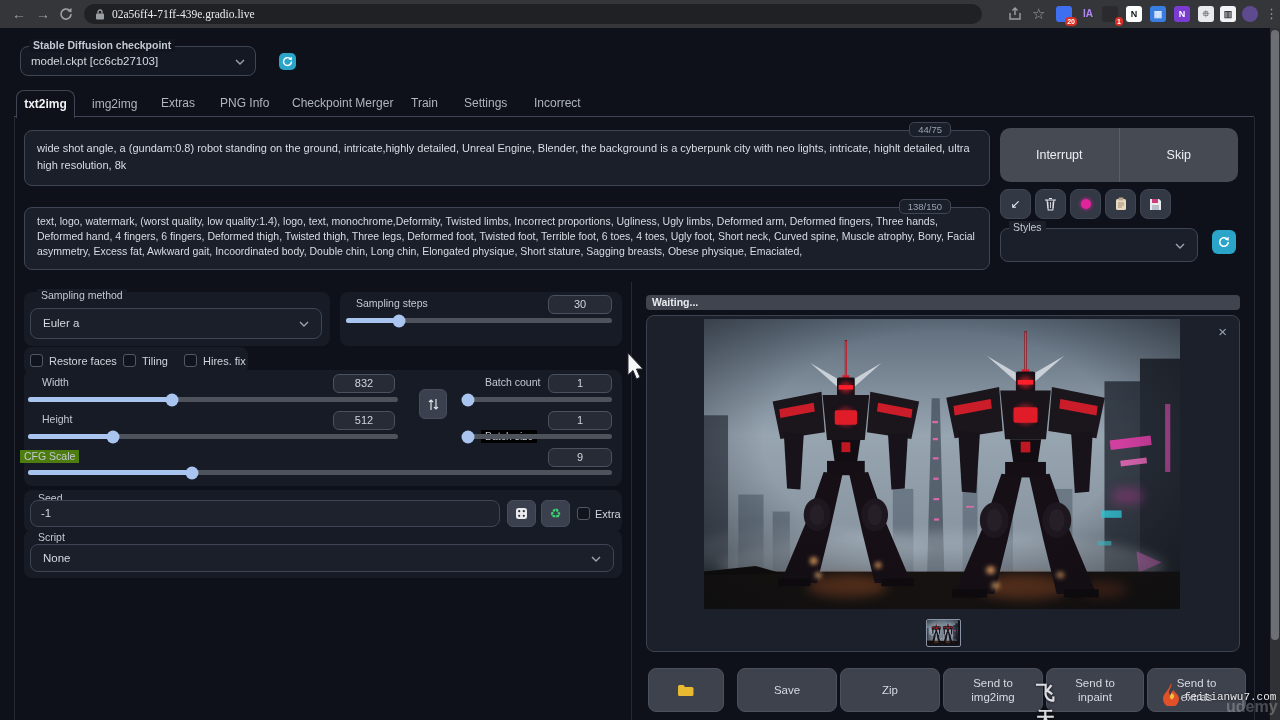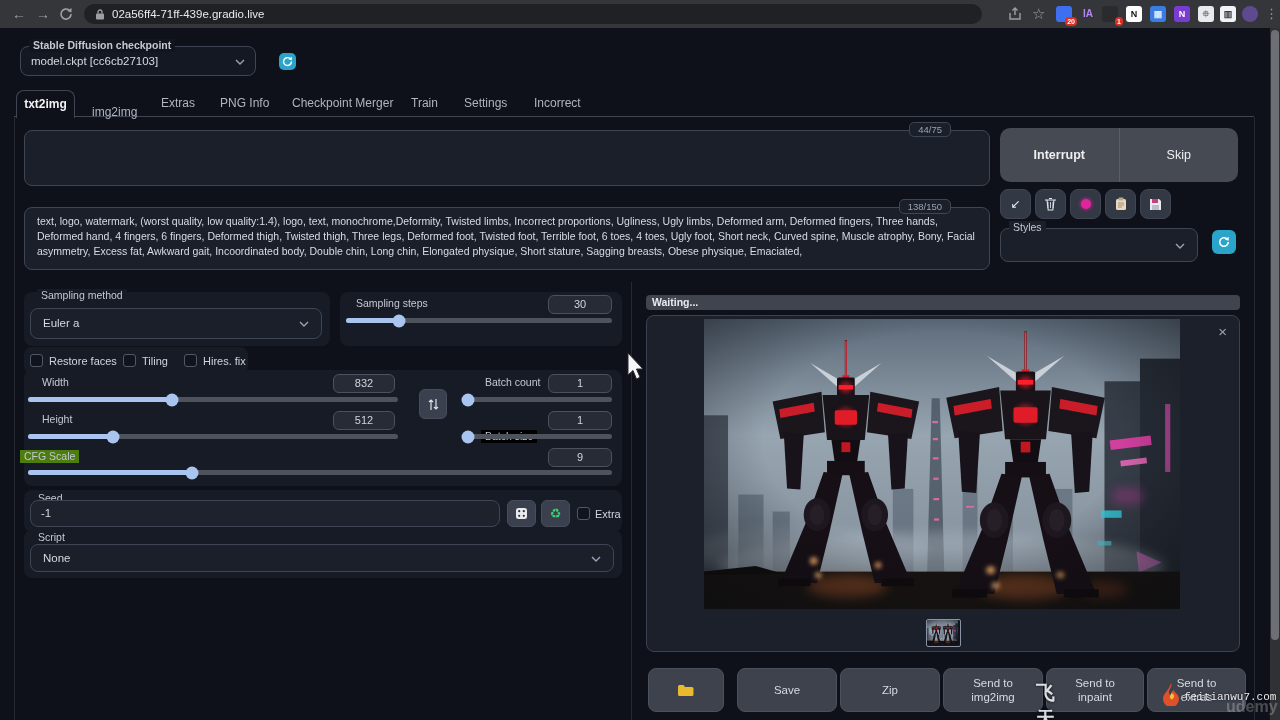--- a/index.html
+++ b/index.html
@@ -3,21 +3,21 @@
 <meta charset="utf-8">
 <style>
   html,body{margin:0;padding:0;background:#000;}
   #screen{position:relative;width:1280px;height:720px;overflow:hidden;background:#0e1119;
           font-family:"Liberation Sans",sans-serif;-webkit-font-smoothing:antialiased;}
   .abs{position:absolute;}
   
   #toolbar{left:0;top:0;width:1280px;height:28px;background:#35363a;}
   .navglyph{color:#9aa0a6;font-size:14px;line-height:28px;}
   #urlpill{left:84px;top:4px;width:898px;height:20px;background:#202124;border-radius:10px;
-           color:#e8eaed;font-size:11.5px;line-height:20px;}
+           color:#e8eaed;font-size:11.5px;line-height:20px;font-family:Liberation Serif, serif;}
   .extico{width:16px;height:16px;border-radius:3px;top:6px;font-size:9px;line-height:16px;text-align:center;font-weight:bold;}
   .badge{position:absolute;right:-5px;bottom:-4px;background:#d93025;color:#fff;font-size:7px;line-height:9px;
          padding:0 2px;border-radius:4px;font-weight:bold;}
   
   .flabel{position:absolute;font-size:10.5px;color:#c3c9d4;background:#1a1f2a;padding:0 4px;line-height:13px;white-space:nowrap;}
   .flabel.onpage{background:#0e1119;font-weight:bold;}
   .fblock{position:absolute;border:1px solid #3e4655;border-radius:8px;background:#1a1f2a;box-sizing:border-box;}
   .numbox{position:absolute;background:#262b36;border:1px solid #4a5260;border-radius:6px;color:#cfd4dc;
           font-size:11px;text-align:center;box-sizing:border-box;}
   .track{position:absolute;height:5px;border-radius:3px;background:#4e525a;}
@@ -90,44 +90,45 @@
     <svg width="11" height="11" viewBox="0 0 14 14">
       <path d="M12 7a5 5 0 1 1-1.7-3.7" fill="none" stroke="#fff" stroke-width="1.8"></path>
       <polygon points="12.5,1 12.5,5.5 8,4" fill="#fff"></polygon>
       </svg>
   </div>
 
   <div class="divline" style="left:14px;top:116px;width:1240px;height:1px;background:#3e4655"></div>
   <div class="abs" style="left:16px;top:90px;width:57px;height:27px;border:1px solid #3e4655;border-bottom:none;border-radius:8px 8px 0 0;background:#0e1119;z-index:2;text-align:center">
     <span class="tab" style="position:static;color:#f1f3f6;font-weight:bold">txt2img</span>
   </div>
-  <span class="tab" style="left:92px;top:99px">img2img</span>
+  <span class="tab" style="left:92px;top:91px">img2img</span>
   <span class="tab" style="left:161px;top:90px">Extras</span>
   <span class="tab" style="left:220px;top:90px">PNG Info</span>
   <span class="tab" style="left:292px;top:90px">Checkpoint Merger</span>
   <span class="tab" style="left:411px;top:90px">Train</span>
   <span class="tab" style="left:464px;top:90px">Settings</span>
   <span class="tab" style="left:534px;top:90px">Incorrect</span>
 
   <div class="divline" style="left:14px;top:117px;width:1px;height:603px"></div>
   <div class="divline" style="left:1254px;top:117px;width:1px;height:603px"></div>
   <div class="divline" style="left:631px;top:282px;width:1px;height:438px"></div>
 
   <div class="fblock" style="left:24px;top:130px;width:966px;height:56px">
     <div class="abs" style="right:38px;top:-9px;padding:1px 8px;background:#1a1f2a;border:1px solid #3e4655;border-radius:5px;font-size:9.5px;color:#9aa3b2">44/75</div>
+    <div class="abs" style="left:12px;top:9px;right:12px;font-size:11px;color:#d8dce4;line-height:1.5">wide shot angle, a (gundam:0.8) robot standing on the ground, intricate,highly detailed, Unreal Engine, Blender, the background is a cyberpunk city with neo lights, intricate, highlt detailed, ultra high resolution, 8k</div>
   </div>
 
   <div class="fblock" style="left:24px;top:207px;width:966px;height:63px">
     <div class="abs" style="right:38px;top:-9px;padding:1px 8px;background:#1a1f2a;border:1px solid #3e4655;border-radius:5px;font-size:9.5px;color:#9aa3b2">138/150</div>
     <div class="abs" style="left:12px;top:6px;right:12px;font-size:10.5px;color:#d8dce4;line-height:1.45">text, logo, watermark, (worst quality, low quality:1.4), logo, text, monochrome,Deformity, Twisted limbs, Incorrect proportions, Ugliness, Ugly limbs, Deformed arm, Deformed fingers, Three hands, Deformed hand, 4 fingers, 6 fingers, Deformed thigh, Twisted thigh, Three legs, Deformed foot, Twisted foot, Terrible foot, 6 toes, 4 toes, Ugly foot, Short neck, Curved spine, Muscle atrophy, Bony, Facial asymmetry, Excess fat, Awkward gait, Incoordinated body, Double chin, Long chin, Elongated physique, Short stature, Sagging breasts, Obese physique, Emaciated,</div>
   </div>
 
   <div class="abs" style="left:1000px;top:128px;width:238px;height:54px;background:#464a52;border-radius:10px;display:flex">
     <div style="flex:1;display:flex;align-items:center;justify-content:center;border-right:1px solid #5a5e66">
-      <span style="font-size:12.5px;font-weight:700;color:#eceef2">Interrupt</span>
+      <span style="font-size:12.5px;font-weight:400;color:#eceef2">Interrupt</span>
     </div>
     <div style="flex:1;display:flex;align-items:center;justify-content:center">
       <span style="font-size:12.5px;font-weight:500;color:#eceef2">Skip</span>
     </div>
   </div>
 
   <div class="iconbtn" style="left:1000px;top:189px">
     <span style="color:#e8eaee;font-size:12px">↙</span>
   </div>
   <div class="iconbtn" style="left:1035px;top:189px">

